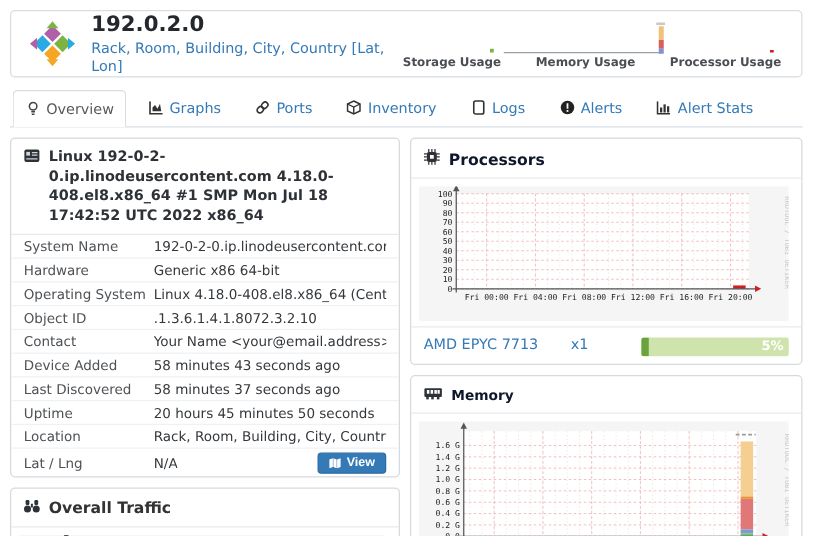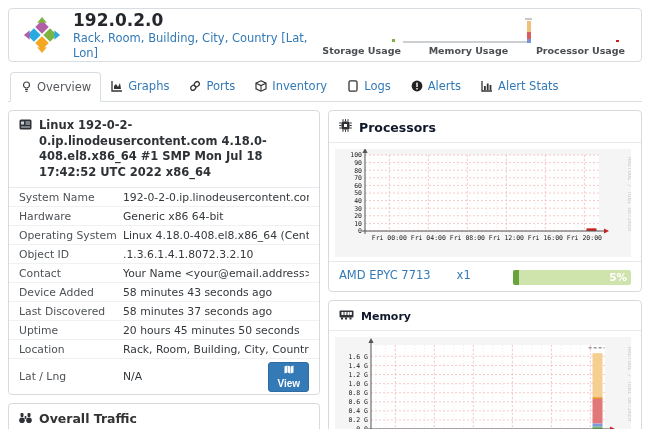--- a/index.html
+++ b/index.html
@@ -13,21 +13,21 @@
   .logo { width:38px; height:38px; flex:0 0 auto; }
   .dev-titles { margin-left:12px; line-height:1.25; }
   .dev-title { font-size:17px; font-weight:bold; color:#24282c; }
   .dev-subtitle { font-size:11.5px; color:#337ab7; text-decoration:none; display:block; }
   .minis { margin-left:auto; display:flex; align-items:flex-end; padding-right:2px; }
   .mini { display:flex; flex-direction:column; align-items:center; }
   .mini-label { font-size:9.5px; font-weight:bold; color:#4a4e52; white-space:nowrap; }
 
   
   .tabbar { margin-top:9px; display:flex; align-items:flex-end; border-bottom:1px solid #d8dde2;
-    padding:0 2px; position:relative; }
+    padding:0 2px; position:relative;justify-content:space-between; }
   .tab { display:flex; align-items:center; gap:5px; padding:7px 9px 7px 9px; font-size:11.5px;
     color:#337ab7; cursor:pointer; white-space:nowrap; border:1px solid transparent; }
   .tab .ticon { display:inline-flex; width:12px; height:12px; align-items:center; justify-content:center; }
   .tab.active { background:#fff; border-color:#d8dde2; border-bottom-color:#fff;
     border-radius:4px 4px 0 0; color:#55595d; margin-bottom:-1px; }
 
   
   .content { display:flex; gap:8px; padding-top:8px; align-items:flex-start; }
   .col-left { width:312px; flex:0 0 auto; }
   .col-right { flex:1; min-width:0; }
@@ -39,21 +39,21 @@
   .sys-title { font-size:11.5px; line-height:1.35; color:#2e3236; }
 
   .sys-table { font-size:10.8px; }
   .sys-row { display:flex; align-items:center; padding:2.5px 10px; min-height:18px;
     border-bottom:1px solid #f0f1f3; }
   .sys-row:last-child { border-bottom:none; }
   .sys-label { width:104px; flex:0 0 auto; color:#4e5256; }
   .sys-value { flex:1; color:#34383c; white-space:nowrap; overflow:hidden; }
   .btn-view { margin-left:auto; background:#337ab7; border:1px solid #2e6da4; color:#fff;
     font-size:10px; font-weight:bold; padding:2px 8px; border-radius:3px; display:inline-flex;
-    gap:4px; align-items:center; cursor:pointer;flex-direction:column; }
+    gap:4px; align-items:center; cursor:pointer; }
 
   .chart-wrap { padding:6px 4px 4px 6px; cursor:pointer; }
   .chart-wrap svg { display:block; }
 
   .cpu-legend { border-top:1px solid #e7eaed; padding:6px 10px; display:flex; align-items:flex-start; }
   .cpu-names { font-size:11.5px; color:#337ab7; line-height:1.35; }
   .cpu-line1 { display:flex; gap:26px; }
   .cpu-bar { margin-left:auto; width:118px; height:15px; background:#cfe3ac; border-radius:2px;
     position:relative; overflow:hidden; margin-top:2px; }
   .cpu-bar-fill { position:absolute; left:0; top:0; bottom:0; background:#69a33c; }

